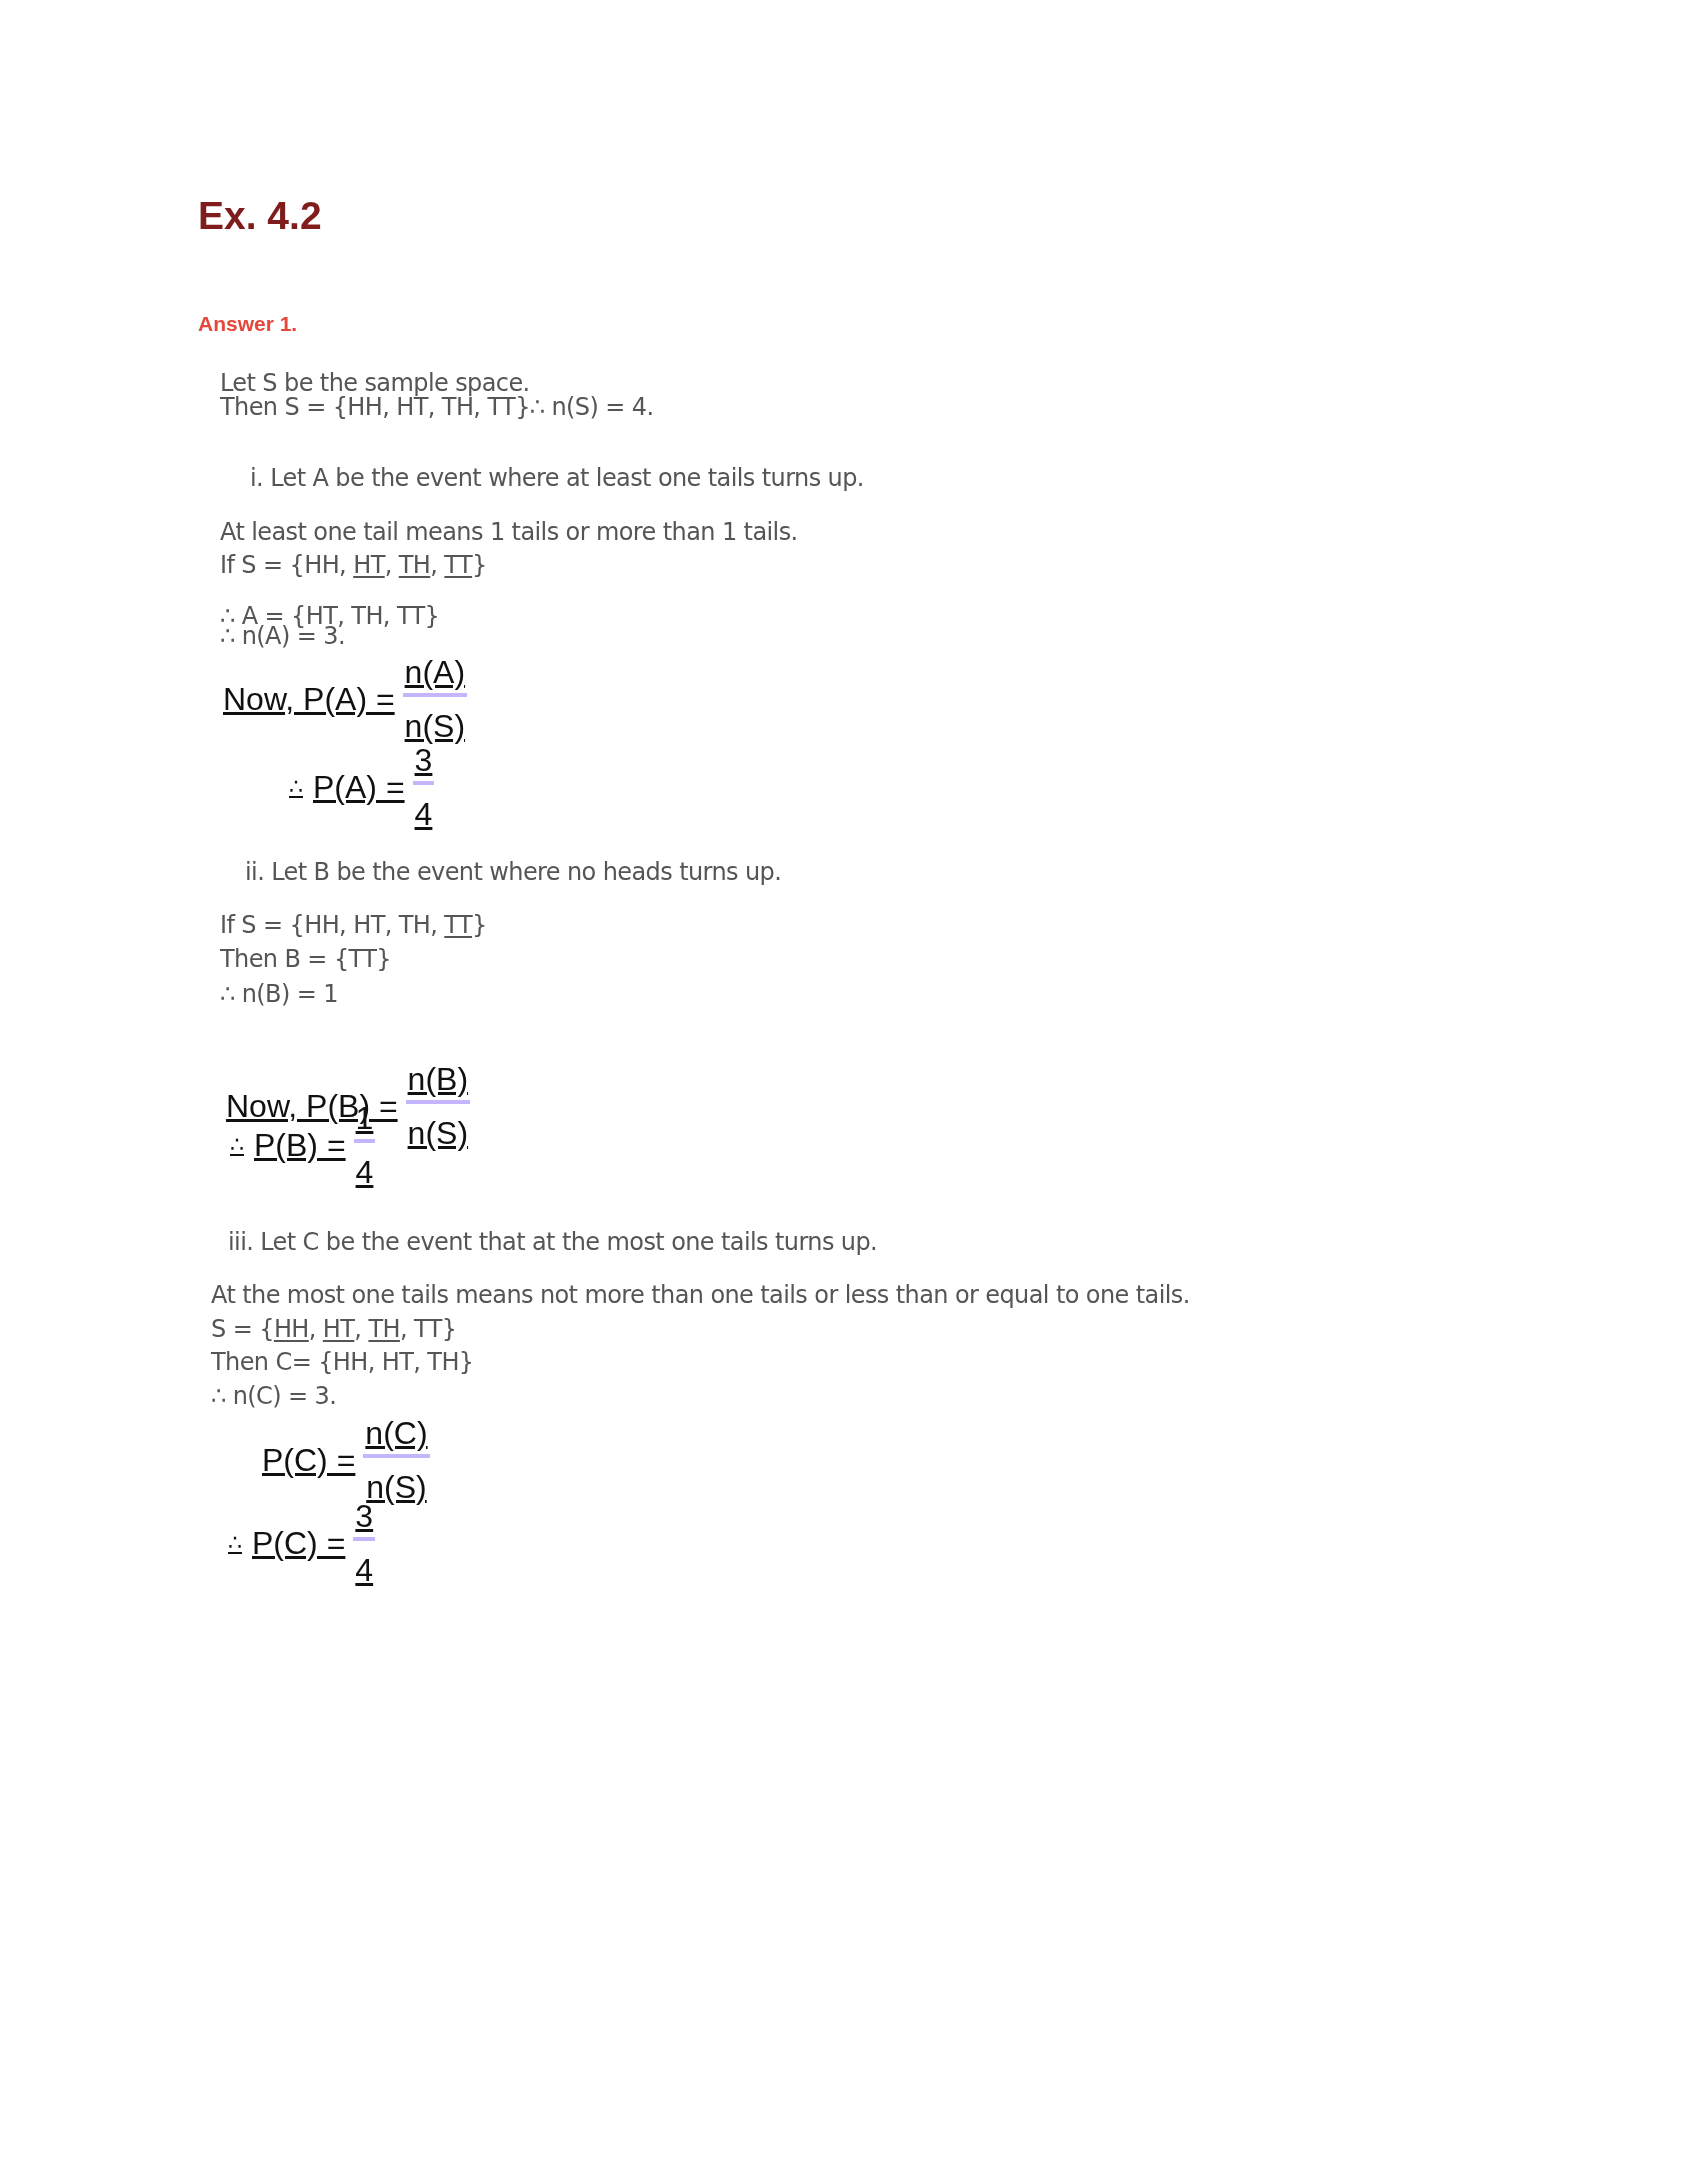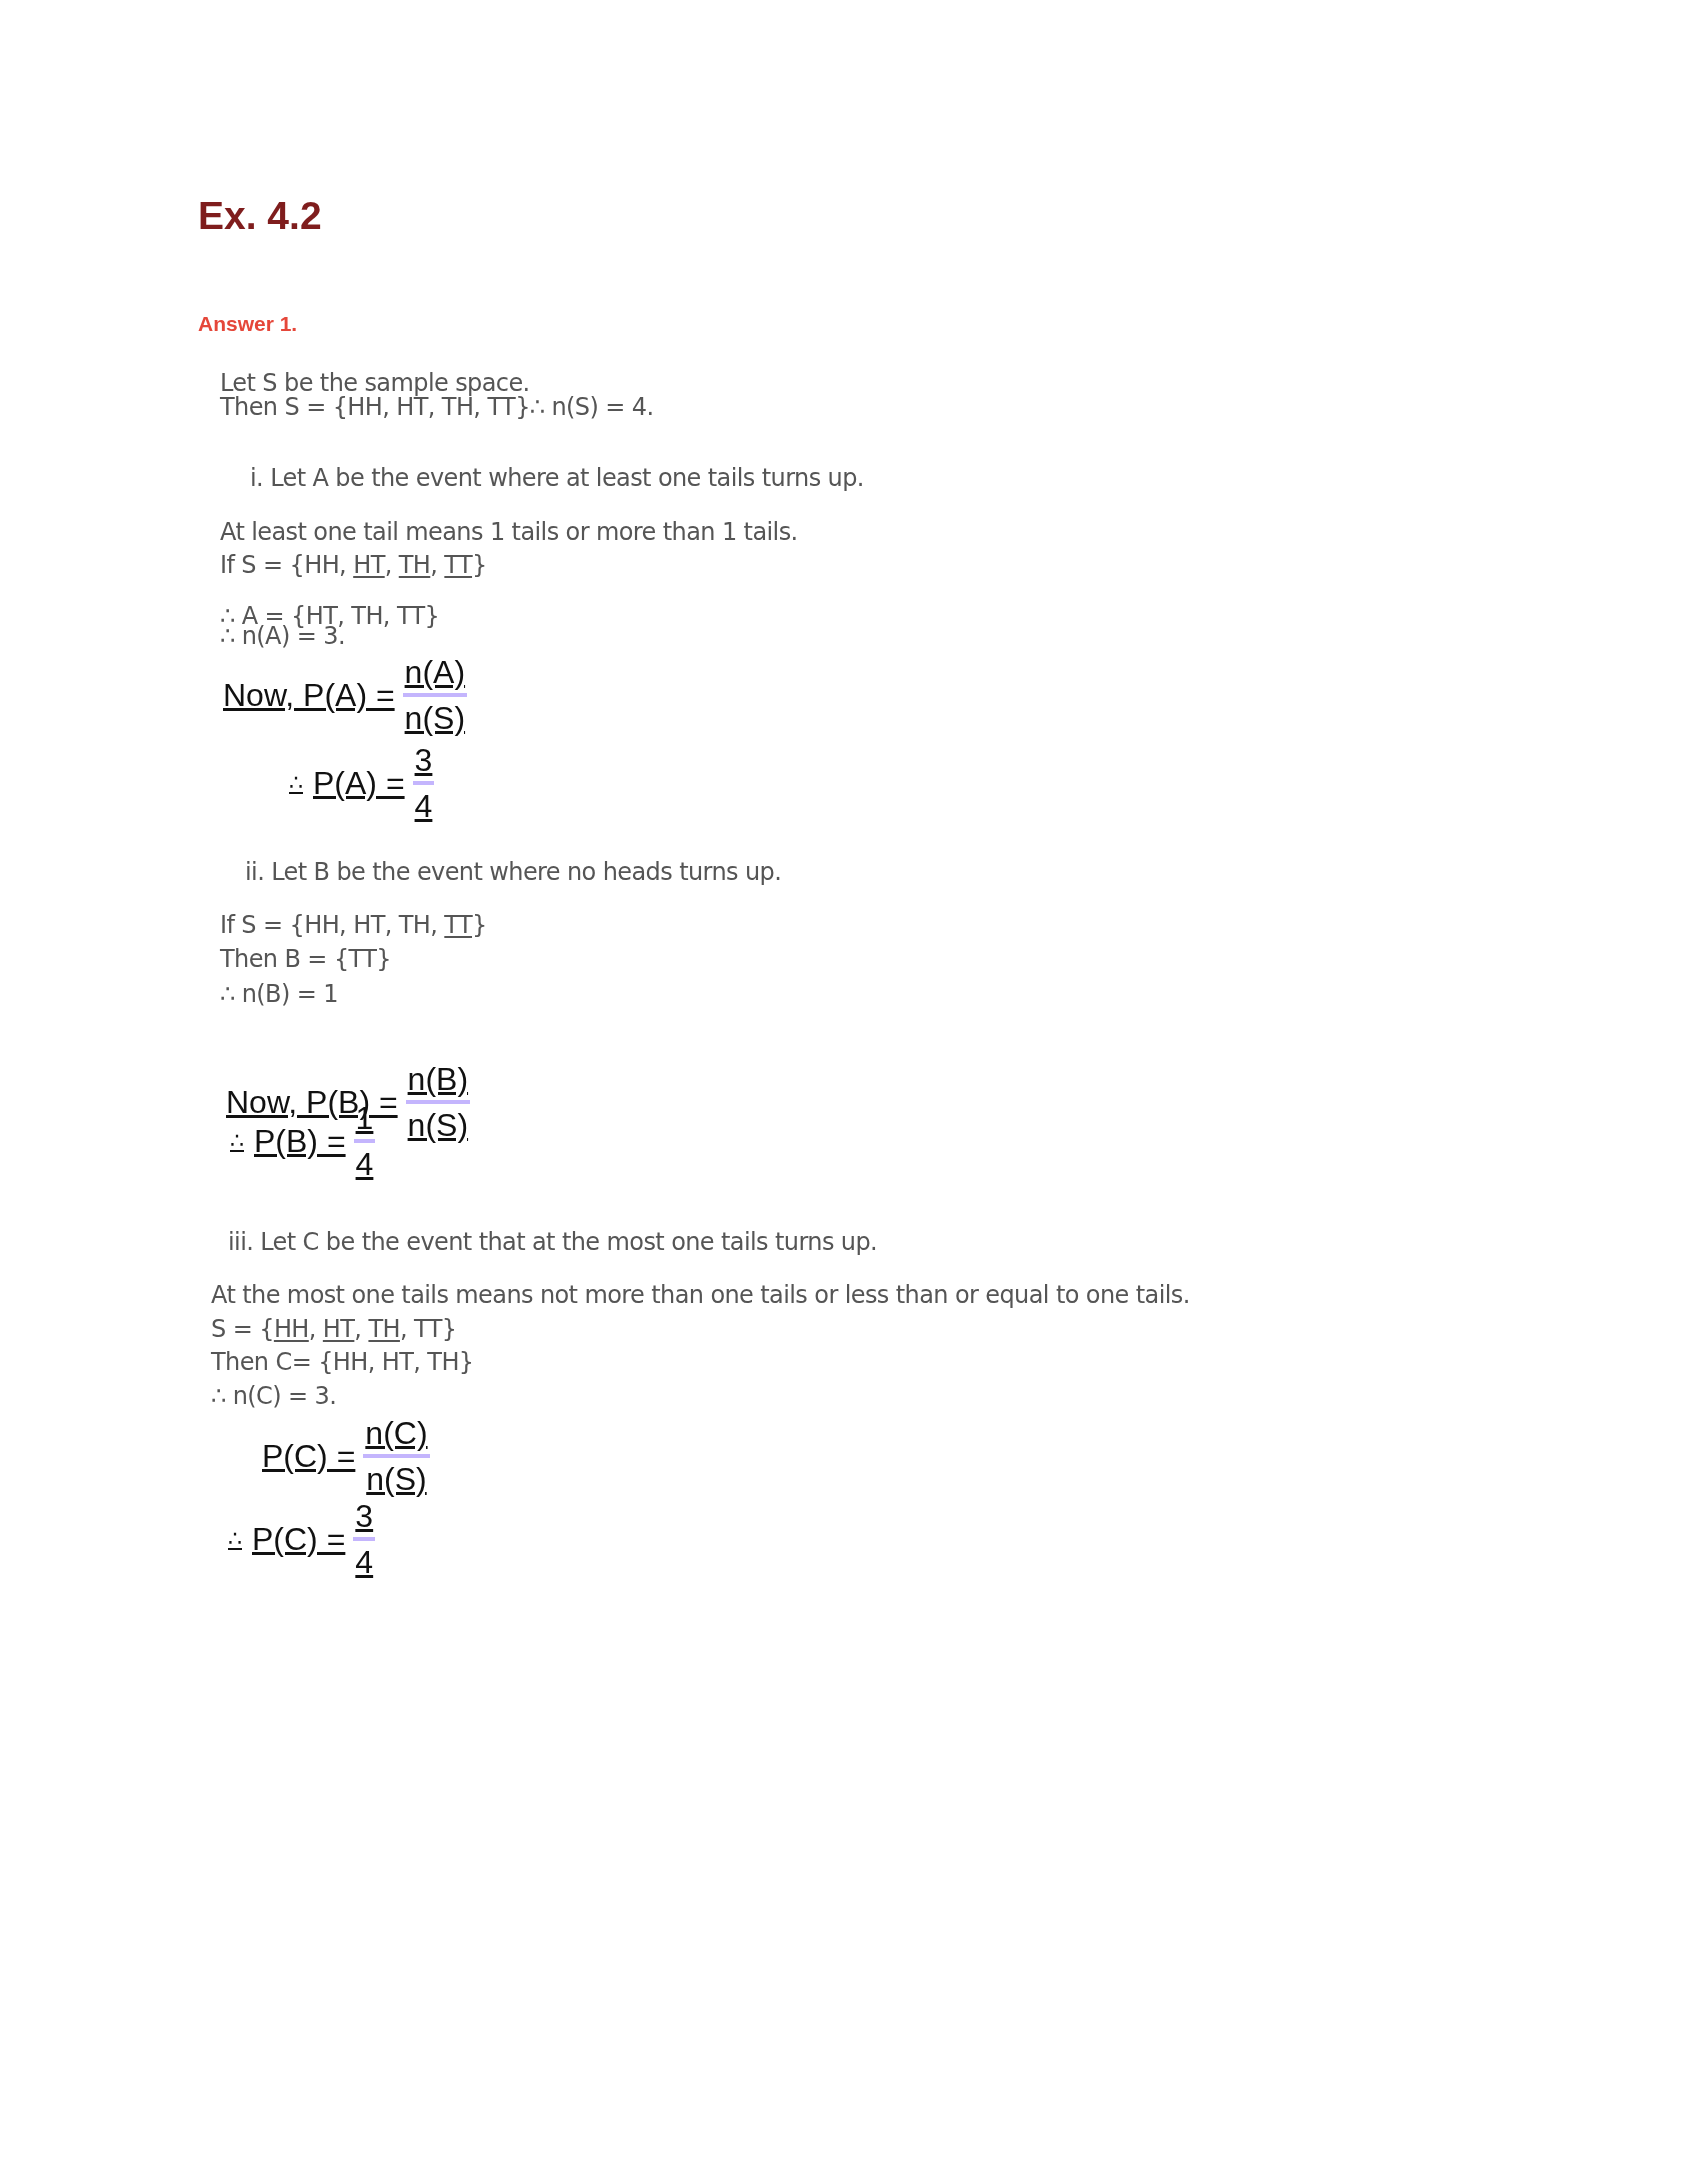--- a/index.html
+++ b/index.html
@@ -5,21 +5,21 @@
     html, body { margin: 0; padding: 0; background: #ffffff; }
     body { width: 1683px; height: 2178px; position: relative; overflow: hidden; }
     .abs { position: absolute; white-space: nowrap; }
     .title { left: 198px; top: 194px; font-family: "Liberation Sans", sans-serif; font-weight: bold; font-size: 39px; color: #7f1d1d; }
     .answer { left: 198px; top: 265px; font-family: "Liberation Sans", sans-serif; font-weight: bold; font-size: 21px; color: #e5473a; margin-top: 47px; }
     .txt { font-family: "DejaVu Sans", sans-serif; font-size: 24px; color: #555555; letter-spacing: -0.6px; }
     .u { text-decoration: underline; text-underline-offset: 3px; }
     .math { font-family: "Liberation Sans", sans-serif; font-size: 32px; color: #111; display: flex; align-items: center; text-decoration: underline; }
     .frac { display: inline-flex; flex-direction: column; align-items: center; margin-left: 8px; }
     .frac .num { padding: 0 2px 2px; border-bottom: 4px solid #c4b5fd; line-height: 38px; }
-    .frac .den { padding-top: 2px; line-height: 38px; }
+    .frac .den { padding-top: 10px; line-height: 38px; }
     .therefore { font-size: 22px; margin-right: 10px; }
   </style>
 </head>
 <body>
 
 <div class="abs title">Ex. 4.2</div>
 <div class="abs answer">Answer 1.</div>
 
 <div class="abs txt" style="left:220px; top:325px;margin-top:44px;">Let S be the sample space.</div>
 <div class="abs txt" style="left:220px; top:393px;">Then S = {HH, HT, TH, TT}∴ n(S) = 4.</div>

